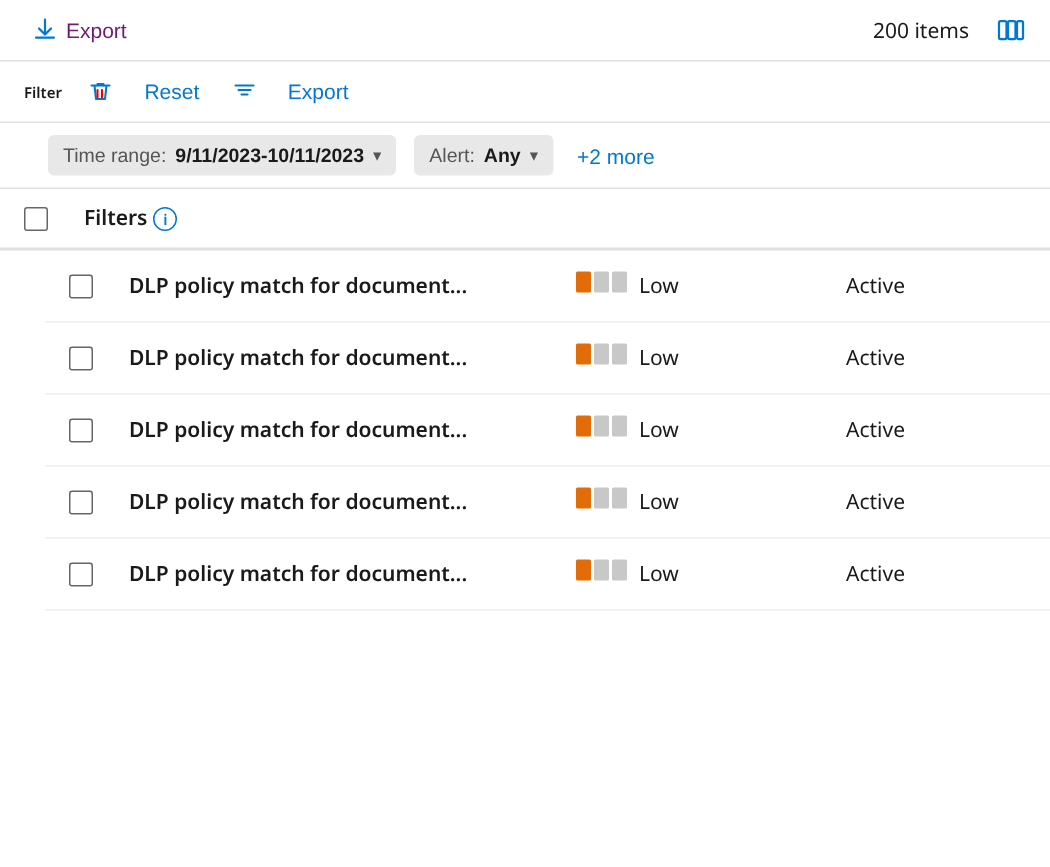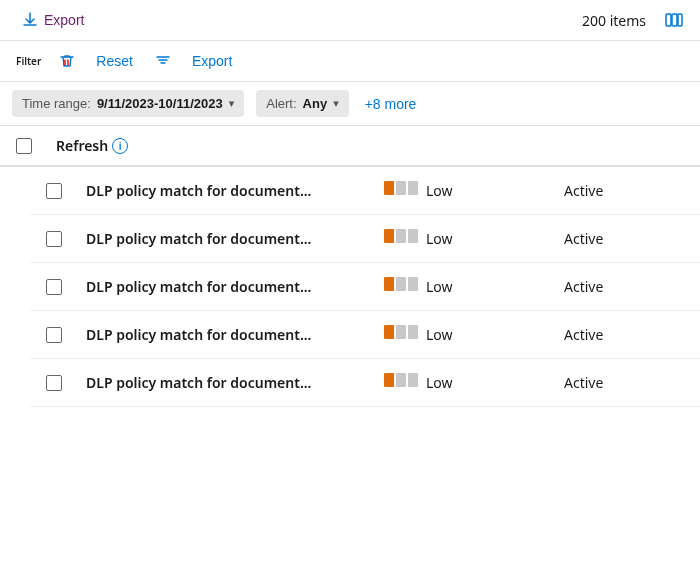--- a/index.html
+++ b/index.html
@@ -80,21 +80,21 @@
       cursor: pointer;
       font-size: 14px;
       padding: 2px 4px;
       border-radius: 4px;
     }
 
     
     .filter-dropdowns {
       display: flex;
       align-items: center;
-      padding: 8px 12px;
+      padding: 8px 32px;
       gap: 12px;
       border-bottom: 1px solid #e0e0e0;
     }
     .filter-dropdown {
       display: flex;
       align-items: center;
       gap: 4px;
       background: #e8e8e8;
       border: none;
       border-radius: 4px;
@@ -275,30 +275,30 @@
   <button class="filter-dropdown">
     <span class="dropdown-label">Time range:</span>
     <span class="dropdown-value">9/11/2023-10/11/2023</span>
     <span class="dropdown-caret">▾</span>
   </button>
   <button class="filter-dropdown">
     <span class="dropdown-label">Alert:</span>
     <span class="dropdown-value">Any</span>
     <span class="dropdown-caret">▾</span>
   </button>
-  <button class="more-filters">+8 more</button>
+  <button class="more-filters">+2 more</button>
 </div>
 
 <div class="table-container">
   <div class="table-header">
     <div class="checkbox-cell">
       <div class="header-checkbox"></div>
     </div>
     <div class="col-header">
-      <span>Refresh</span>
+      <span>Filters</span>
       <span class="info-icon">i</span>
     </div>
   </div>
 
   <div id="table-body">
       <div class="table-row">
     <div class="checkbox-cell">
       <div class="checkbox"></div>
     </div>
     <div class="alert-name">DLP policy match for document...</div>

